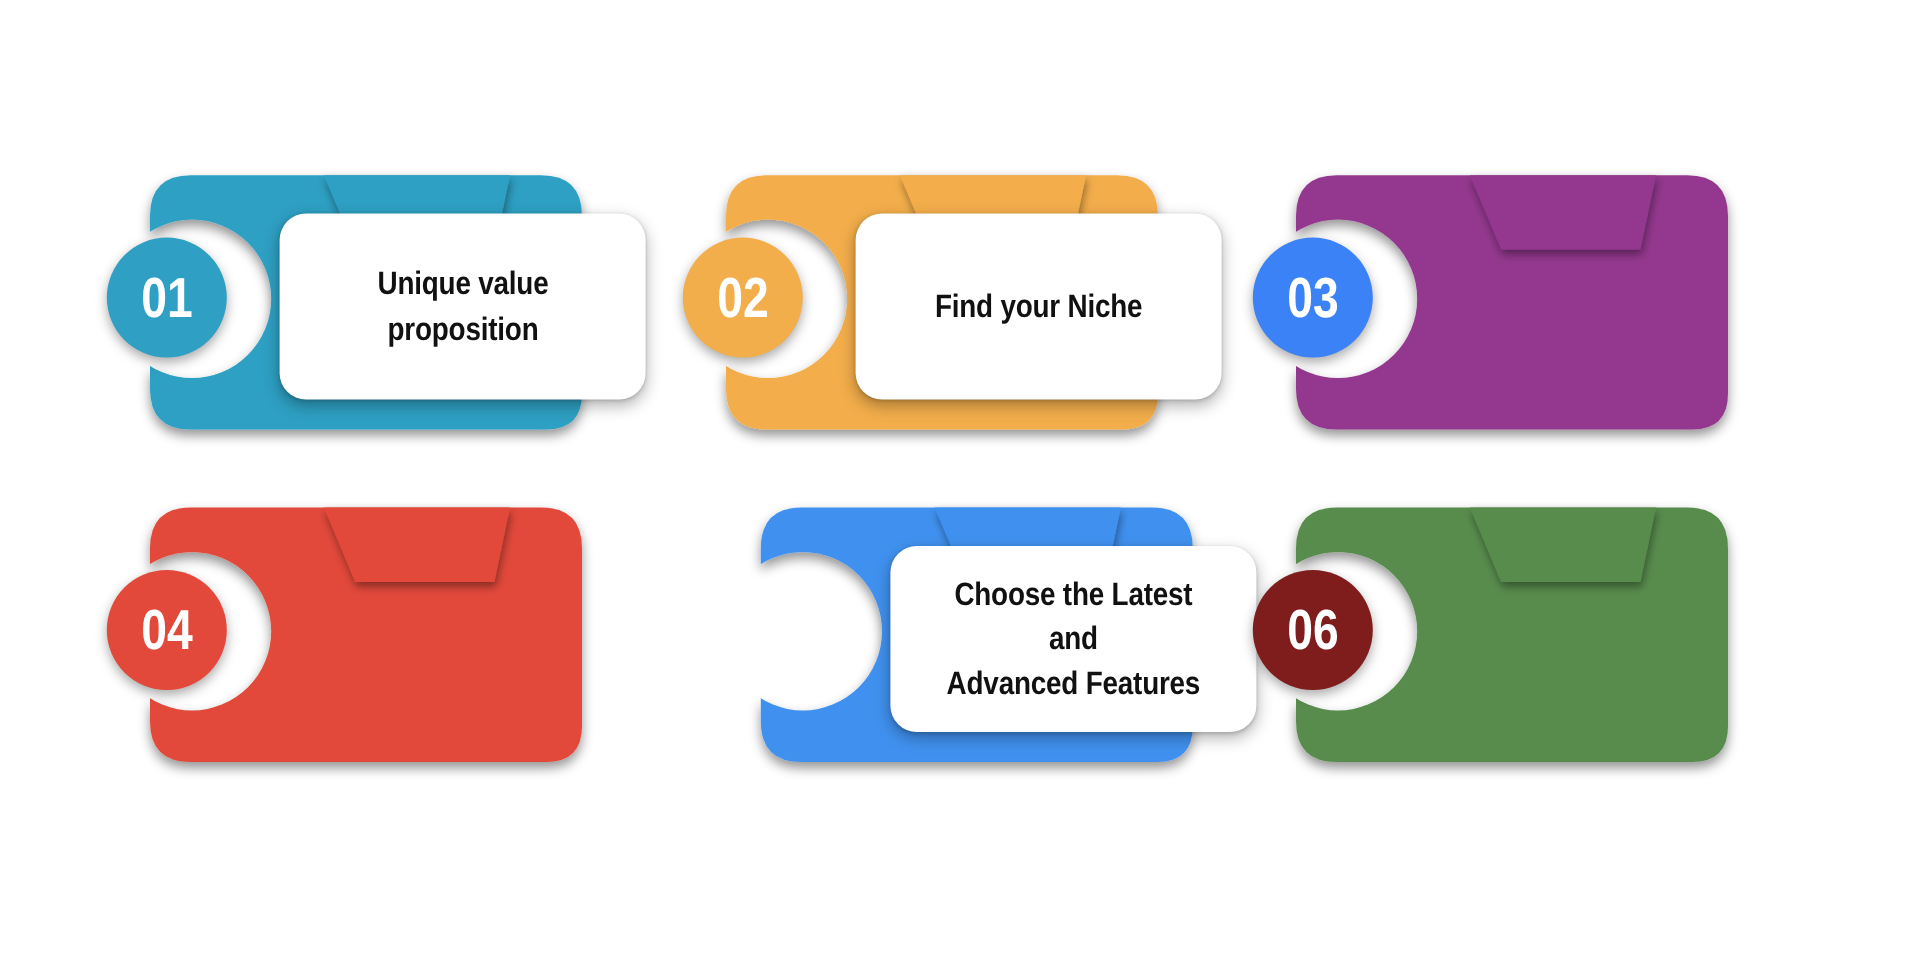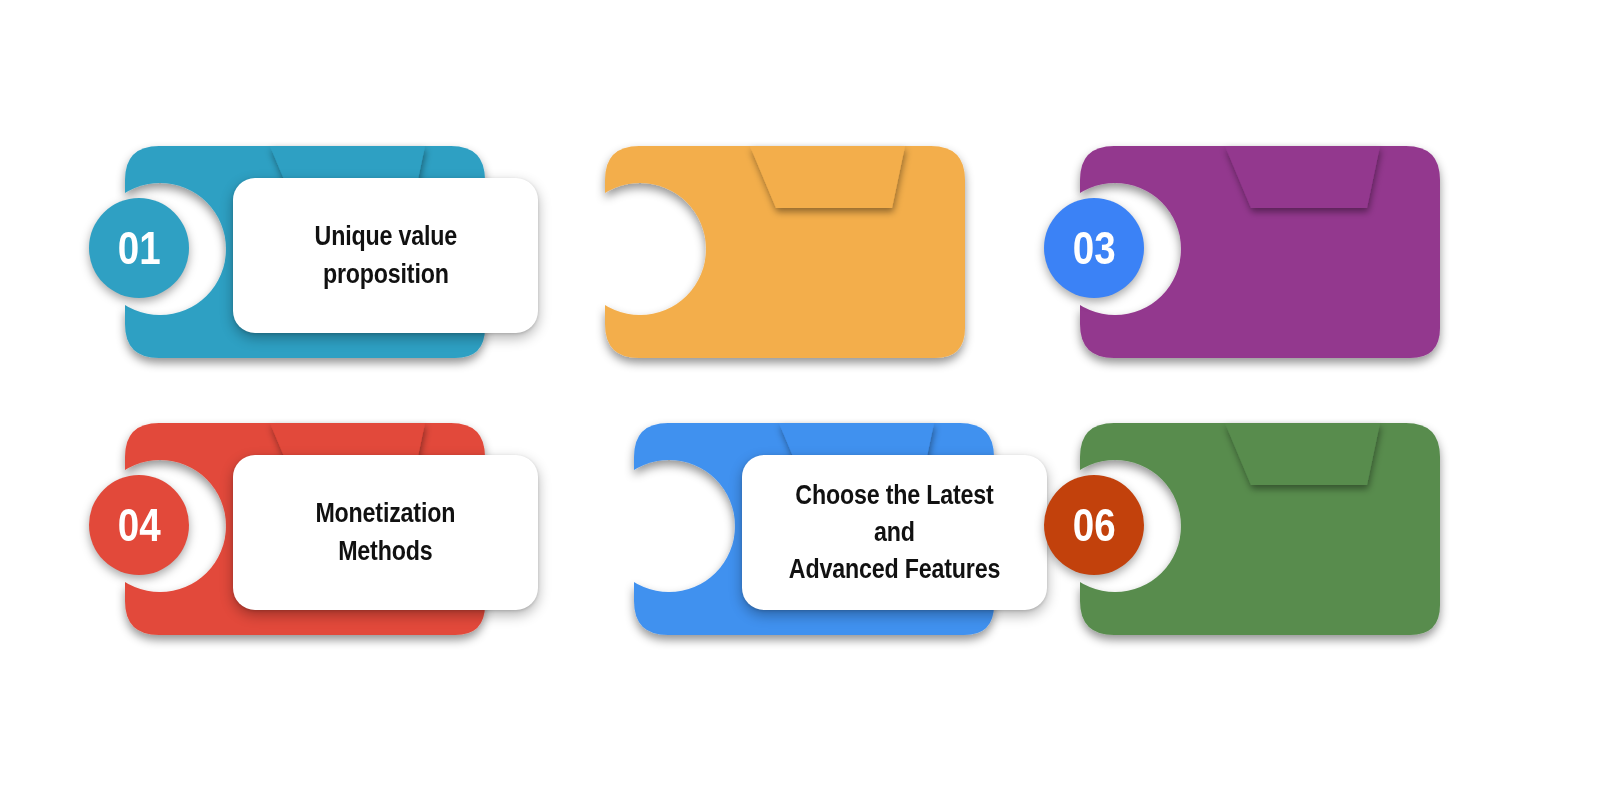--- a/index.html
+++ b/index.html
@@ -136,20 +136,26 @@
           </mask>
           <filter id="tabshadow1" x="-40%" y="-40%" width="200%" height="200%">
             <feDropShadow dx="1" dy="4" stdDeviation="3.5" flood-color="#000000" flood-opacity="0.40"></feDropShadow>
           </filter>
         </defs>
         <g filter="url(#shadow1)">
           <path d="M 34 0 L 326 0 Q 360 0 360 34 L 360 182 Q 360 212 330 212 L 34 212 Q 0 212 0 178 L 0 34 Q 0 0 34 0 Z" fill="#F3AE4C" mask="url(#notch1)"></path>
         </g>
         <path d="M 145 0 L 300 0 L 287 62 L 171 62 Z" fill="#F3AE4C" filter="url(#tabshadow1)"></path>
       </svg>
+      <div class="white-card">
+        <div class="card-title">Find your Niche</div>
+      </div>
+      <div class="num-circle" style="background: rgb(243, 174, 76);">
+        <span class="num-text">02</span>
+      </div>
     </div>
     <div class="card" style="left: 1080px; top: 146px;">
       <svg class="panel-svg" viewBox="0 0 460 230">
         <defs>
           <filter id="shadow2" x="-30%" y="-30%" width="180%" height="180%">
             <feDropShadow dx="0" dy="5" stdDeviation="5" flood-color="#000000" flood-opacity="0.42"></feDropShadow>
           </filter>
           <mask id="notch2">
             <rect x="-40" y="-40" width="540" height="310" fill="#fff"></rect>
             <circle cx="35" cy="103" r="66" fill="#000"></circle>
@@ -179,24 +185,20 @@
           </mask>
           <filter id="tabshadow3" x="-40%" y="-40%" width="200%" height="200%">
             <feDropShadow dx="1" dy="4" stdDeviation="3.5" flood-color="#000000" flood-opacity="0.40"></feDropShadow>
           </filter>
         </defs>
         <g filter="url(#shadow3)">
           <path d="M 34 0 L 326 0 Q 360 0 360 34 L 360 182 Q 360 212 330 212 L 34 212 Q 0 212 0 178 L 0 34 Q 0 0 34 0 Z" fill="#E2493A" mask="url(#notch3)"></path>
         </g>
         <path d="M 145 0 L 300 0 L 287 62 L 171 62 Z" fill="#E2493A" filter="url(#tabshadow3)"></path>
       </svg>
-      <div class="white-card">
-        <div class="card-title">Monetization
-Methods</div>
-      </div>
       <div class="num-circle" style="background: rgb(226, 73, 58);">
         <span class="num-text">04</span>
       </div>
     </div>
     <div class="card" style="left: 634px; top: 423px;">
       <svg class="panel-svg" viewBox="0 0 460 230">
         <defs>
           <filter id="shadow4" x="-30%" y="-30%" width="180%" height="180%">
             <feDropShadow dx="0" dy="5" stdDeviation="5" flood-color="#000000" flood-opacity="0.42"></feDropShadow>
           </filter>
@@ -230,17 +232,17 @@
           </mask>
           <filter id="tabshadow5" x="-40%" y="-40%" width="200%" height="200%">
             <feDropShadow dx="1" dy="4" stdDeviation="3.5" flood-color="#000000" flood-opacity="0.40"></feDropShadow>
           </filter>
         </defs>
         <g filter="url(#shadow5)">
           <path d="M 34 0 L 326 0 Q 360 0 360 34 L 360 182 Q 360 212 330 212 L 34 212 Q 0 212 0 178 L 0 34 Q 0 0 34 0 Z" fill="#588C4E" mask="url(#notch5)"></path>
         </g>
         <path d="M 145 0 L 300 0 L 287 62 L 171 62 Z" fill="#588C4E" filter="url(#tabshadow5)"></path>
       </svg>
-      <div class="num-circle" style="background: #c2410c;">
+      <div class="num-circle" style="background: #7f1d1d;">
         <span class="num-text">06</span>
       </div>
     </div>
   </div>
 
 </body></html>

